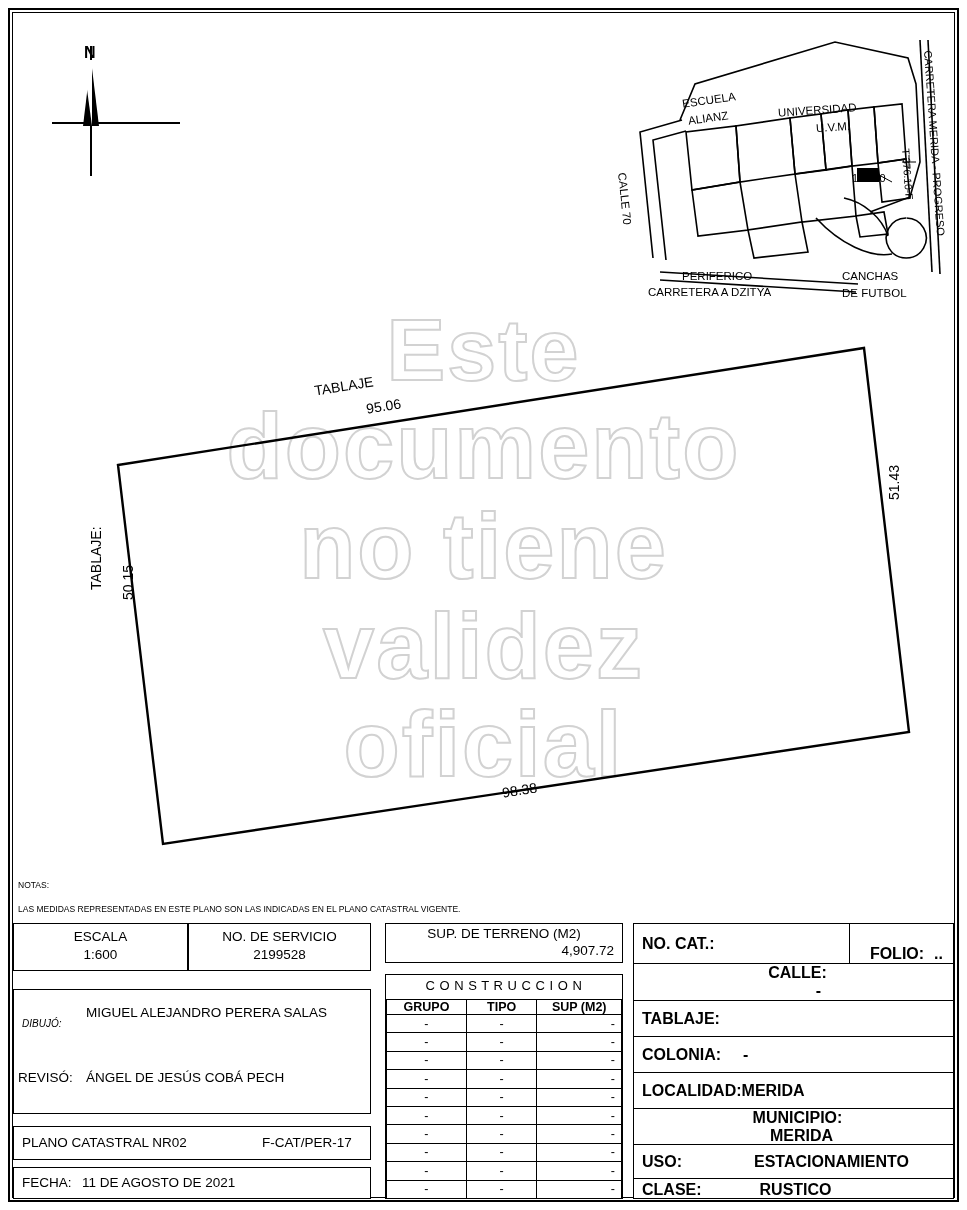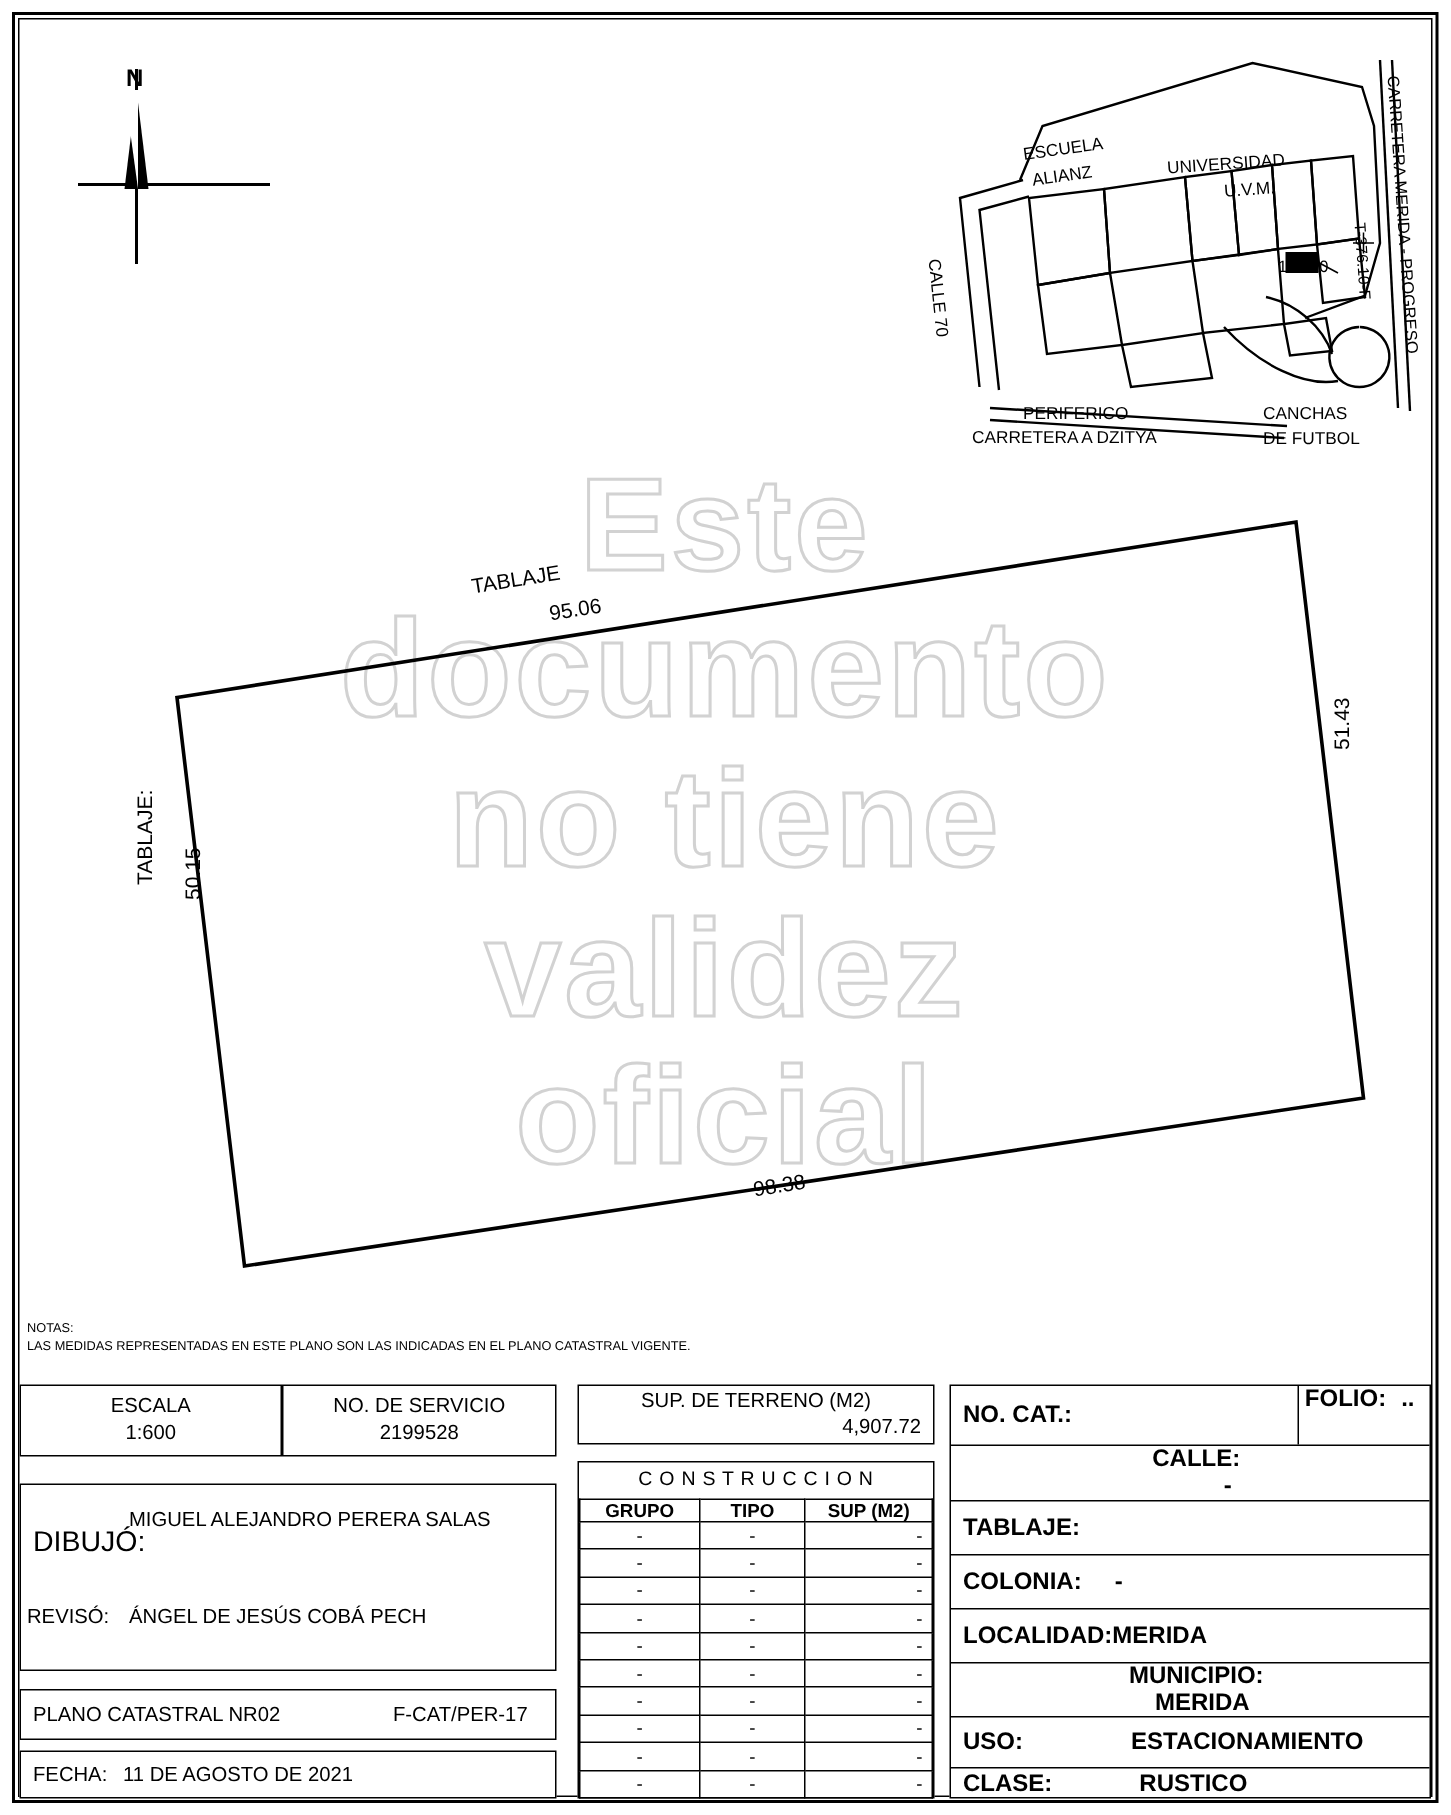--- a/index.html
+++ b/index.html
@@ -35,21 +35,21 @@
       color:transparent;-webkit-text-stroke:2px #d2d2d2;letter-spacing:2px;line-height:1.0;}
   .wm1{font-size:88px;margin-top:6px;}
   .wm2{font-size:92px;margin-top:6px;}
   .wm3{font-size:92px;margin-top:8px;}
   .wm4{font-size:92px;margin-top:8px;}
   .wm5{font-size:92px;margin-top:6px;}
 
   
   .notes{position:absolute;left:18px;top:880px;width:600px;}
   .notes .t1{font-size:8.5px;}
-  .notes .t2{font-size:8.5px;margin-top:2px;}
+  .notes .t2{font-size:8.5px;margin-top:14px;}
 
   
   .tb{position:absolute;left:13px;top:919px;width:941px;height:280px;}
   .box{position:absolute;border:1.5px solid #000;box-sizing:border-box;background:#fff;}
   .cell-label{font-size:13.5px;}
   .ctr{text-align:center;}
 
   table.grid{border-collapse:collapse;width:100%;height:100%;}
   table.grid td,table.grid th{border:1px solid #000;font-size:12.5px;padding:0;text-align:center;}
 
@@ -157,21 +157,21 @@
     <div class="box" style="left:0;top:4px;width:175px;height:48px;">
       <div class="ctr cell-label" style="margin-top:5px;">ESCALA</div>
       <div class="ctr cell-label" style="margin-top:3px;">1:600</div>
     </div>
     <div class="box" style="left:175px;top:4px;width:183px;height:48px;">
       <div class="ctr cell-label" style="margin-top:5px;">NO. DE SERVICIO</div>
       <div class="ctr cell-label" style="margin-top:3px;">2199528</div>
     </div>
 
     <div class="box" style="left:0;top:70px;width:358px;height:125px;">
-      <div style="position:absolute;left:8px;top:28px;font-size:19px;">DIBUJÓ:</div>
+      <div style="position:absolute;left:8px;top:28px;font-size:10px;font-style:italic;">DIBUJÓ:</div>
       <div style="position:absolute;left:72px;top:14px;width:270px;font-size:13.5px;line-height:1.35;">MIGUEL ALEJANDRO PERERA SALAS</div>
       <div style="position:absolute;left:4px;top:80px;font-size:13.5px;">REVISÓ:</div>
       <div style="position:absolute;left:72px;top:80px;font-size:13.5px;">ÁNGEL DE JESÚS COBÁ PECH</div>
     </div>
 
     <div class="box" style="left:0;top:207px;width:358px;height:34px;">
       <div style="position:absolute;left:8px;top:8px;font-size:13.5px;">PLANO CATASTRAL NR02</div>
       <div style="position:absolute;left:248px;top:8px;font-size:13.5px;">F-CAT/PER-17</div>
     </div>
 
@@ -249,21 +249,21 @@
               </tr>
           </tbody>
         </table>
       </div>
     </div>
 
     <div class="box right-col" style="left:620px;top:4px;width:321px;height:276px;">
       <div class="rrow" style="top:0;height:40px;">
         <span>NO. CAT.:</span>
         <span style="flex:1"></span>
-        <span style="border-left:1.5px solid #000;height:100%;display:flex;align-items:flex-start;padding-left:4px;padding-right:10px;">
+        <span style="border-left:1.5px solid #000;height:100%;display:flex;align-items:flex-end;padding-left:20px;padding-right:10px;">
           <span>FOLIO:</span>
           <span style="margin-left:10px;">..</span>
         </span>
       </div>
       <div class="rrow" style="top:40px;height:37px;flex-direction:column;">
         <span>CALLE:</span>
         <span style="margin-left:42px;">-</span>
       </div>
       <div class="rrow" style="top:77px;height:36px;">
         <span>TABLAJE:</span>

